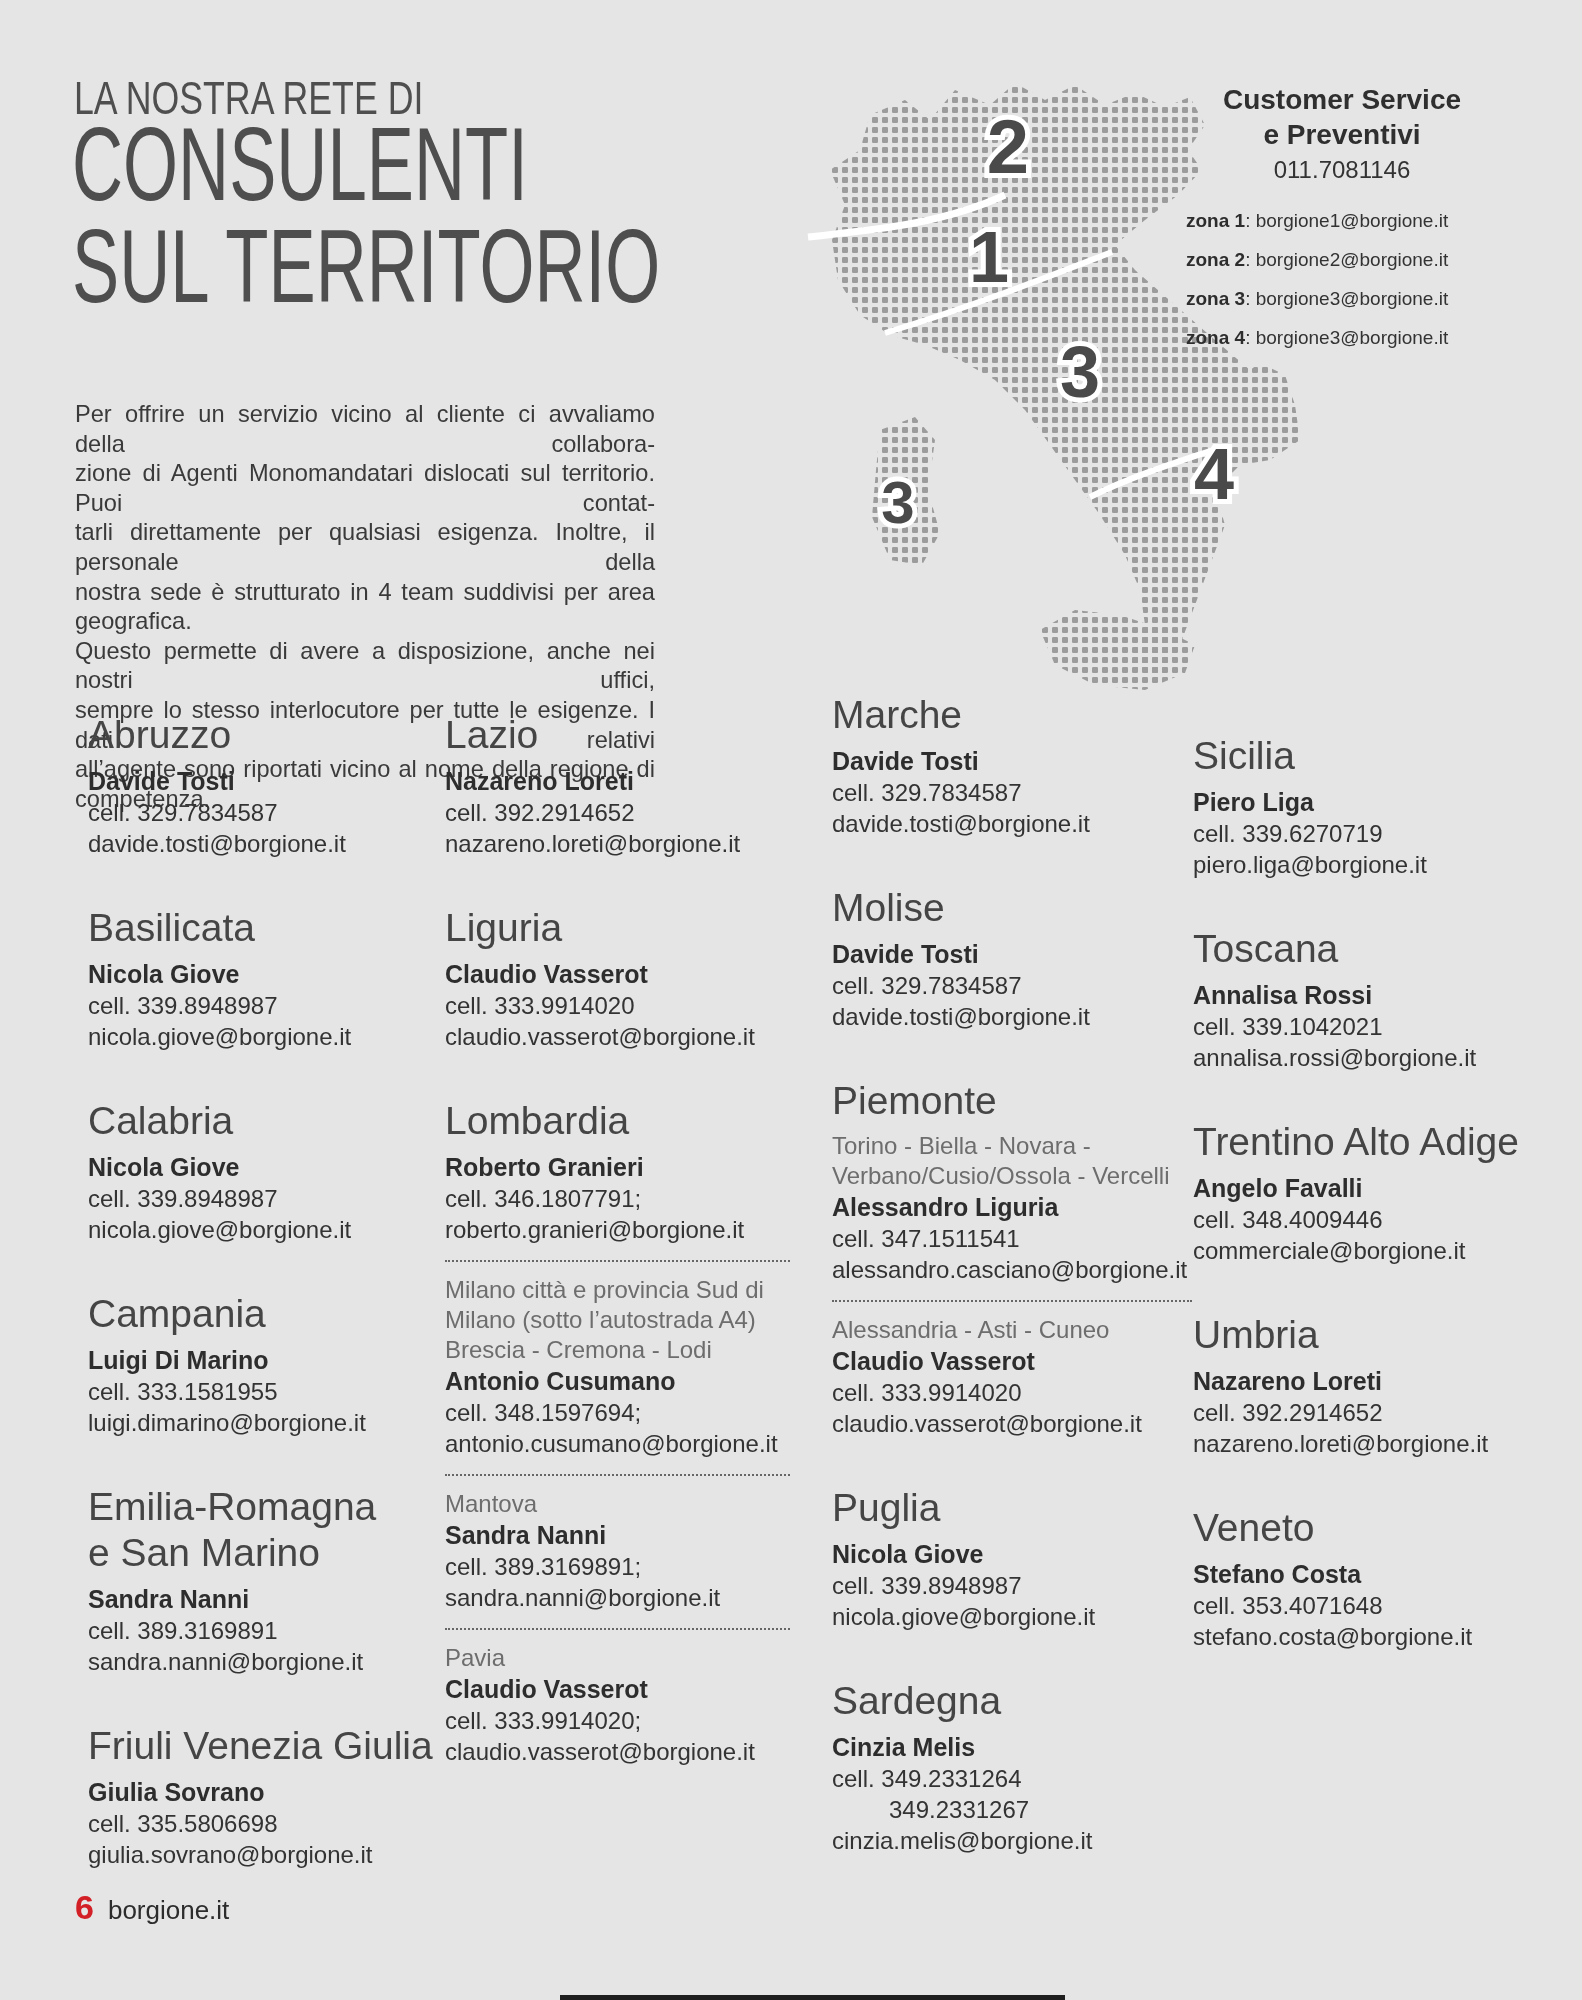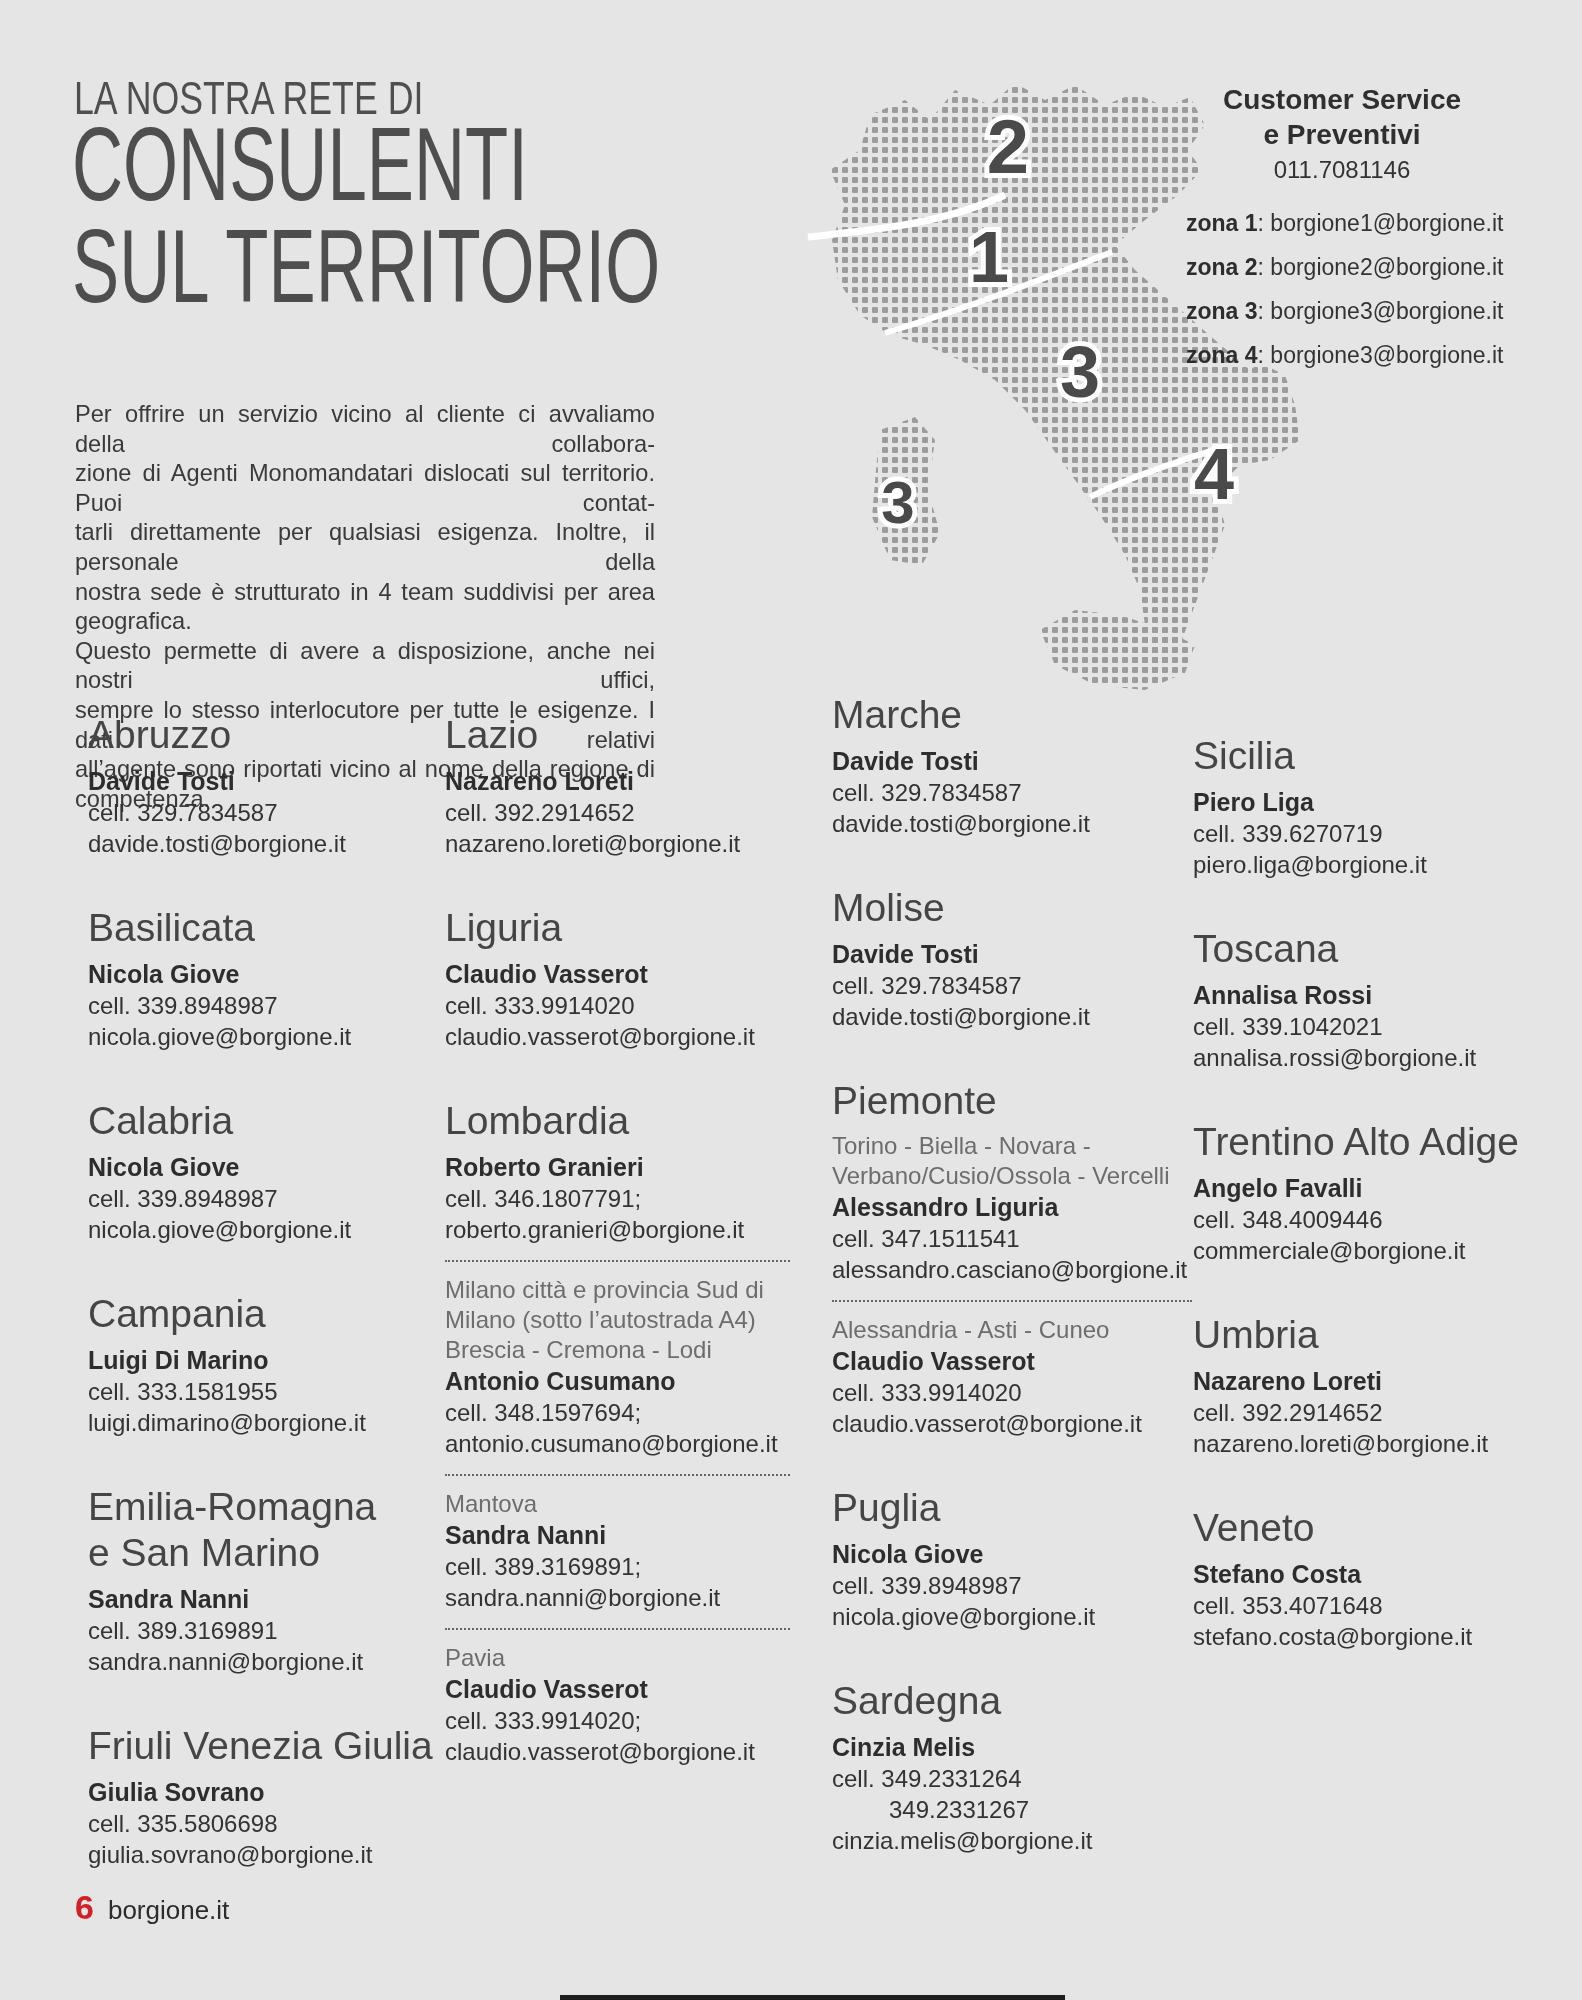--- a/index.html
+++ b/index.html
@@ -19,21 +19,21 @@
   .intro { position:absolute; left:75px; top:400px; width:580px; font-size:23.6px;
            color:#3a3a3a; }
   .intro-line { line-height:29.6px; text-align:justify; text-align-last:justify; }
   .intro-line.last { text-align-last:left; }
 
   
   .cs { position:absolute; left:1186px; top:82px; width:312px; }
   .cs-title { font-size:28px; font-weight:700; color:#2f2f2f; text-align:center; line-height:35px; }
   .cs-phone { font-size:24px; color:#333; text-align:center; margin-top:4px; }
   .zones { margin-top:26px; }
-  .zona-row { margin-bottom:17px; white-space:nowrap; font-size:23px; color:#333; }
+  .zona-row { margin-bottom:17px; white-space:nowrap; font-size:19px; color:#333; }
   .zona-label { font-weight:700; color:#2d2d2d; }
 
   
   #italy-map { position:absolute; left:790px; top:45px; }
   .zone-num { font-family:"Liberation Sans","DejaVu Sans",sans-serif; font-weight:700;
               stroke:#ffffff; stroke-width:10px; paint-order:stroke; }
 
   
   .cols { position:absolute; left:10px; top:0; width:100%; height:100%; }
   .col { position:absolute; }

